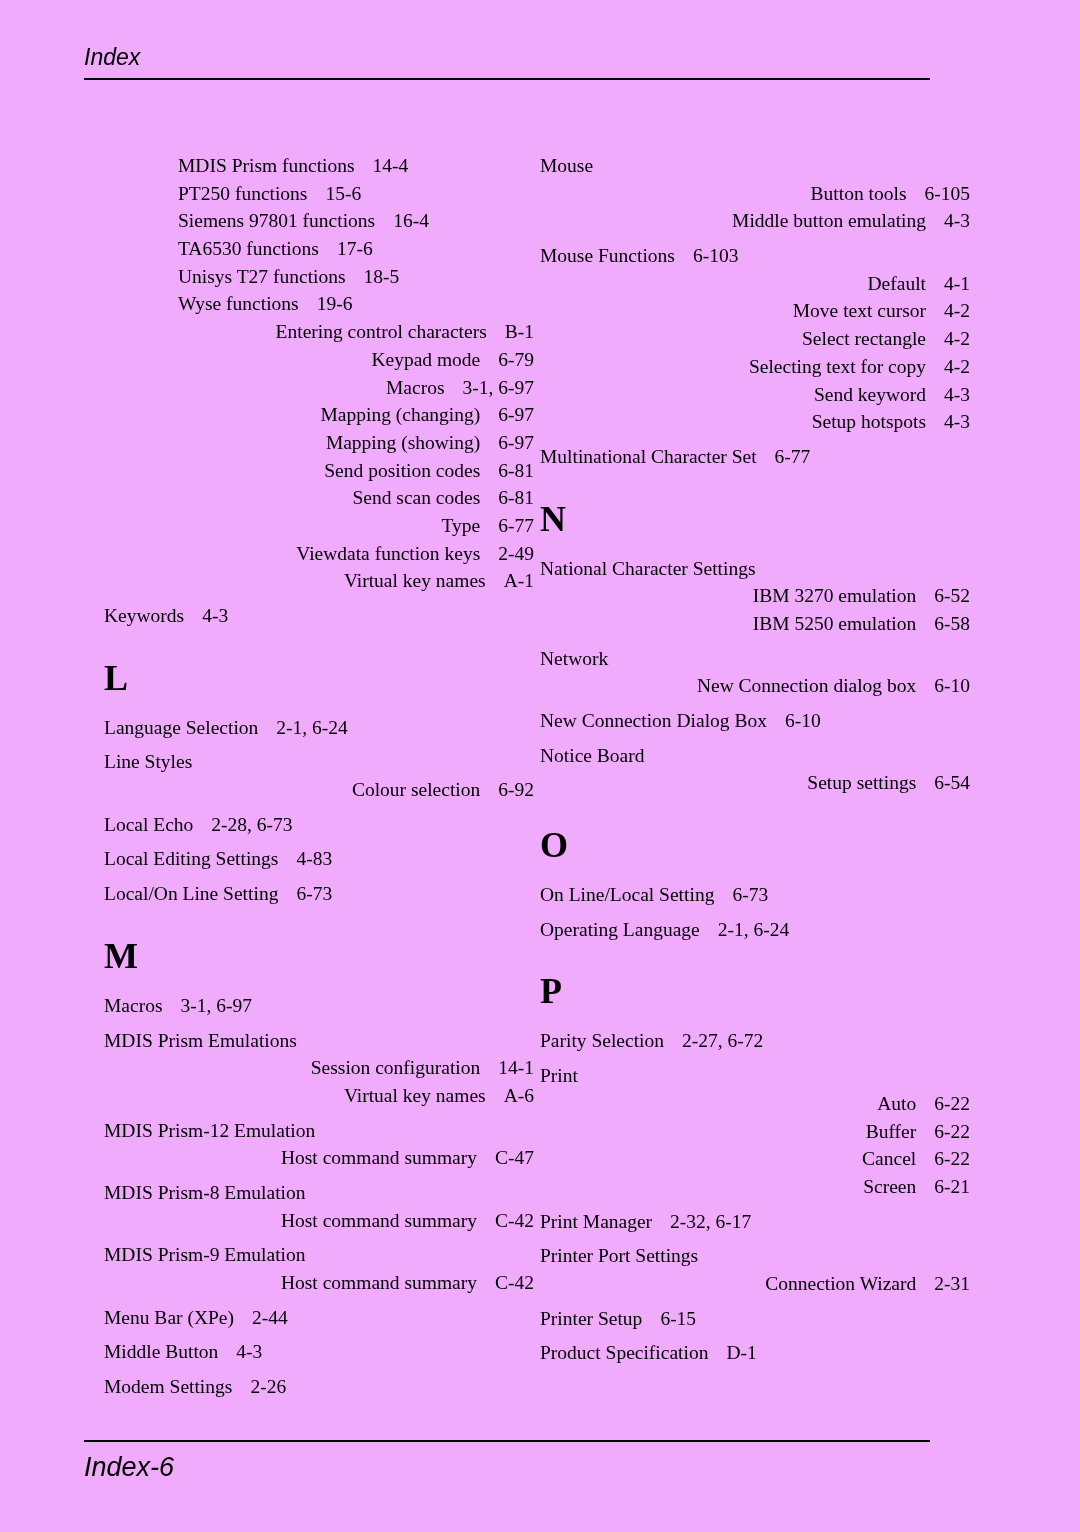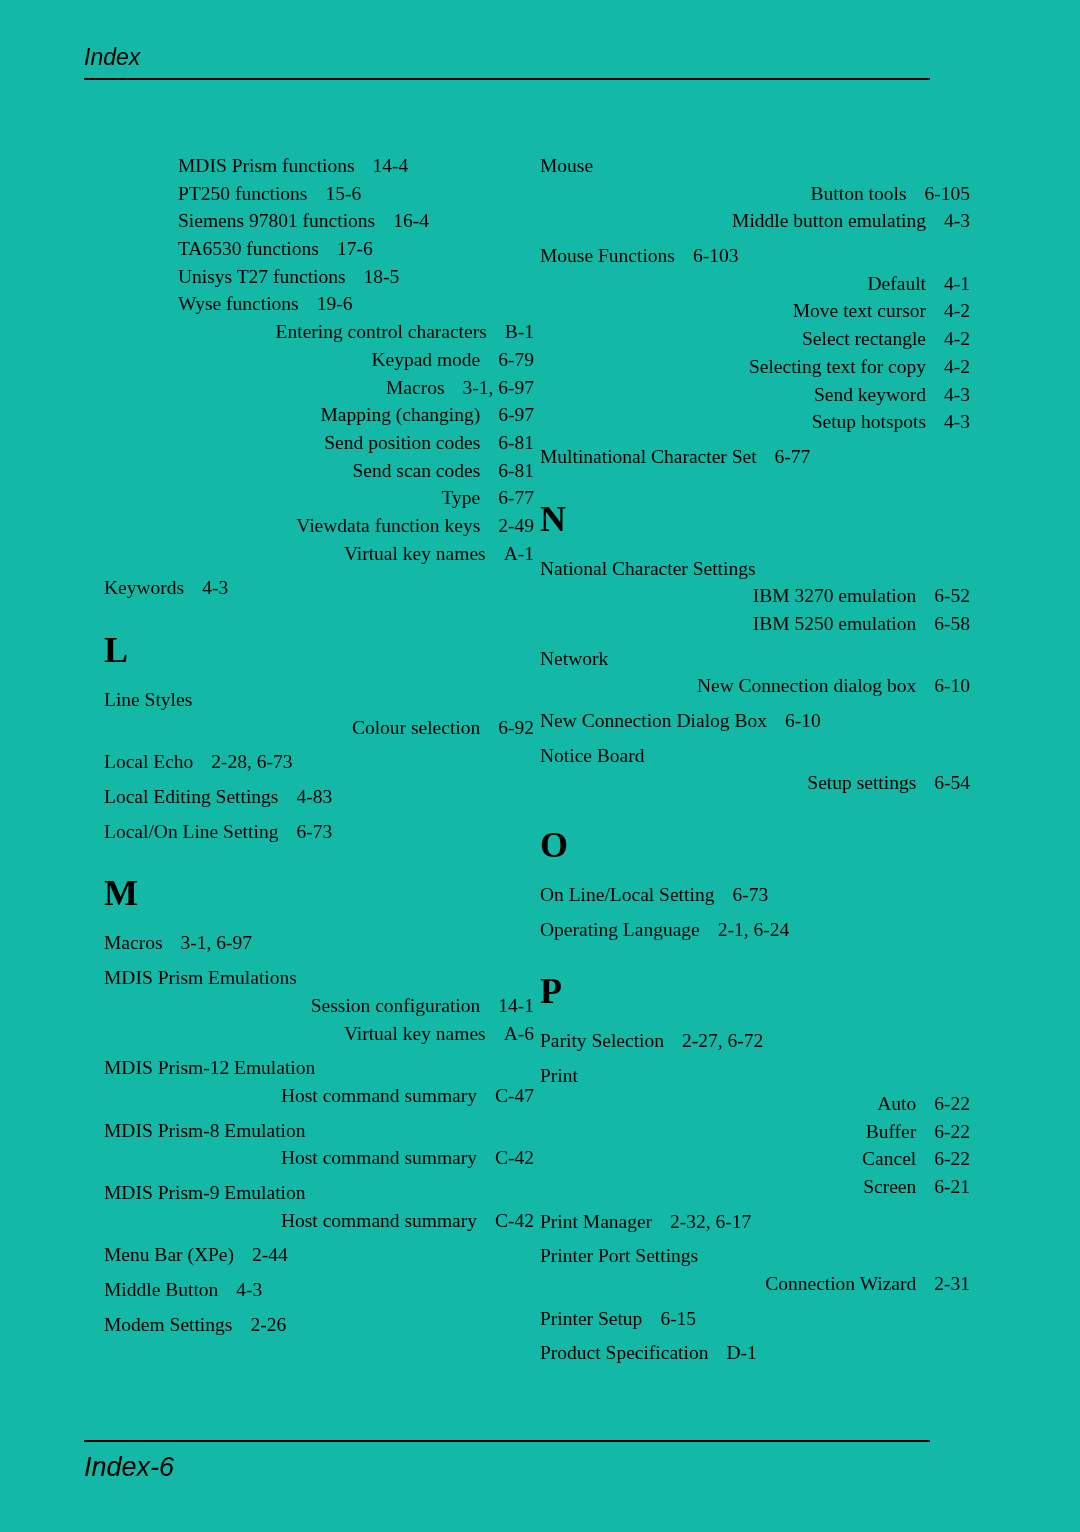--- a/index.html
+++ b/index.html
@@ -8,21 +8,21 @@
     height: 1532px;
     background: #ffffff;
     color: #000000;
     font-family: "Liberation Serif", "DejaVu Serif", serif;
   }
   .page {
     position: relative;
     width: 1080px;
     height: 1532px;
     overflow: hidden;
-    background: #14b8a6;
+    background: #f0abfc;
   }
   .header-title {
     position: absolute;
     left: 84px;
     top: 44px;
     font-family: "Liberation Sans", sans-serif;
     font-style: italic;
     font-size: 23px;
     line-height: 26px;
   }
@@ -82,30 +82,34 @@
         <div class="line indent-2"><span class="entry-text">MDIS Prism functions</span><span class="entry-pages">14-4</span></div>
         <div class="line indent-2"><span class="entry-text">PT250 functions</span><span class="entry-pages">15-6</span></div>
         <div class="line indent-2"><span class="entry-text">Siemens 97801 functions</span><span class="entry-pages">16-4</span></div>
         <div class="line indent-2"><span class="entry-text">TA6530 functions</span><span class="entry-pages">17-6</span></div>
         <div class="line indent-2"><span class="entry-text">Unisys T27 functions</span><span class="entry-pages">18-5</span></div>
         <div class="line indent-2"><span class="entry-text">Wyse functions</span><span class="entry-pages">19-6</span></div>
         <div class="line indent-1"><span class="entry-text">Entering control characters</span><span class="entry-pages">B-1</span></div>
         <div class="line indent-1"><span class="entry-text">Keypad mode</span><span class="entry-pages">6-79</span></div>
         <div class="line indent-1"><span class="entry-text">Macros</span><span class="entry-pages">3-1, 6-97</span></div>
         <div class="line indent-1"><span class="entry-text">Mapping (changing)</span><span class="entry-pages">6-97</span></div>
+        <div class="line indent-1"><span class="entry-text">Mapping (showing)</span><span class="entry-pages">6-97</span></div>
         <div class="line indent-1"><span class="entry-text">Send position codes</span><span class="entry-pages">6-81</span></div>
         <div class="line indent-1"><span class="entry-text">Send scan codes</span><span class="entry-pages">6-81</span></div>
         <div class="line indent-1"><span class="entry-text">Type</span><span class="entry-pages">6-77</span></div>
         <div class="line indent-1"><span class="entry-text">Viewdata function keys</span><span class="entry-pages">2-49</span></div>
         <div class="line indent-1"><span class="entry-text">Virtual key names</span><span class="entry-pages">A-1</span></div>
       </div>
       <div class="group">
         <div class="line indent-0"><span class="entry-text">Keywords</span><span class="entry-pages">4-3</span></div>
       </div>
       <div class="letter">L</div>
+      <div class="group">
+        <div class="line indent-0"><span class="entry-text">Language Selection</span><span class="entry-pages">2-1, 6-24</span></div>
+      </div>
       <div class="group">
         <div class="line indent-0"><span class="entry-text">Line Styles</span></div>
         <div class="line indent-1"><span class="entry-text">Colour selection</span><span class="entry-pages">6-92</span></div>
       </div>
       <div class="group">
         <div class="line indent-0"><span class="entry-text">Local Echo</span><span class="entry-pages">2-28, 6-73</span></div>
       </div>
       <div class="group">
         <div class="line indent-0"><span class="entry-text">Local Editing Settings</span><span class="entry-pages">4-83</span></div>
       </div>

